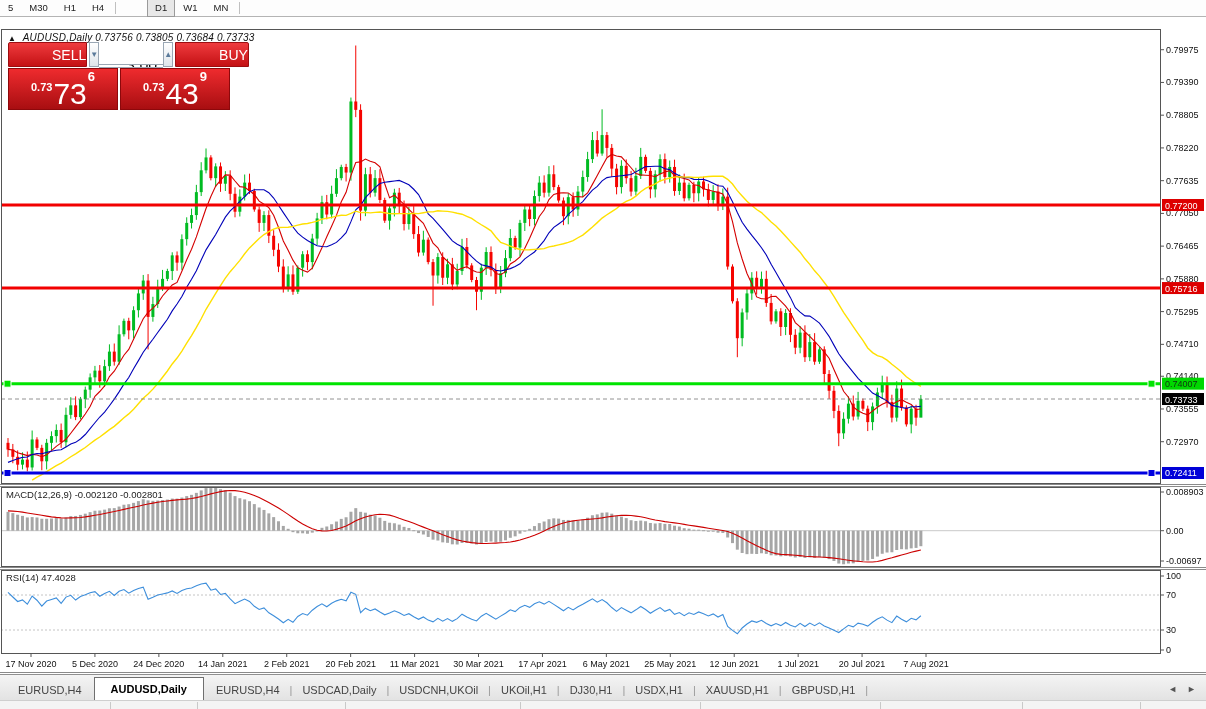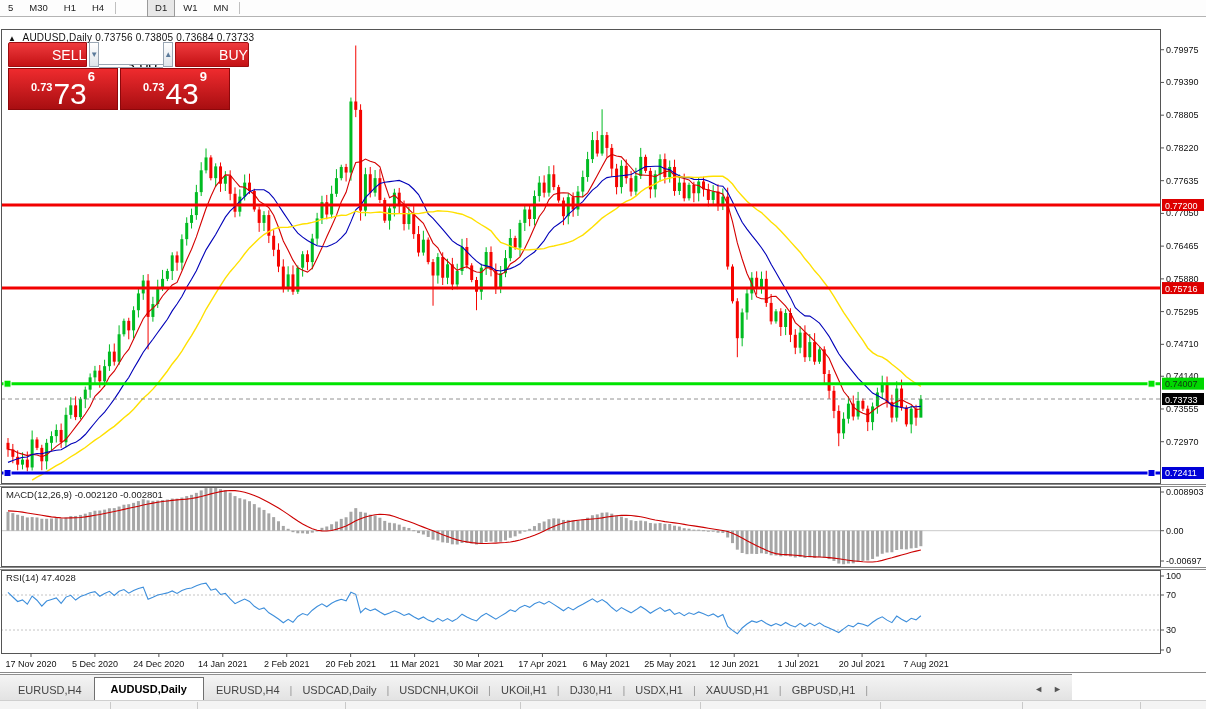--- a/index.html
+++ b/index.html
@@ -6,42 +6,42 @@
   body{width:1206px;height:709px;overflow:hidden;background:#ffffff;
        font-family:"Liberation Sans",sans-serif;position:relative;}
   .toolbar{position:absolute;left:0;top:0;width:1206px;height:16px;background:#fdfdfd;
            border-bottom:1px solid #b4b4b4;display:flex;align-items:center;z-index:5;}
   .tfbtn{font-size:9.5px;color:#222;padding:1px 7px;margin:0;height:14px;line-height:13px;
          background:transparent;border:1px solid transparent;cursor:default;}
   .tfbtn.active{background:#e8e8e8;border:1px solid #9a9a9a;margin-left:28px;}
   .tbsep{width:1px;height:12px;background:#c0c0c0;margin:0 3px;}
   #chart-svg{position:absolute;left:0;top:0;z-index:1;}
   .chart-title{position:absolute;left:8px;top:32px;z-index:6;font-size:10px;color:#111;
-               letter-spacing:0.2px;}
+               letter-spacing:0.2px;font-style:italic;}
   .chart-title .tri{font-size:8px;margin-right:4px;}
   .panel{position:absolute;left:8px;top:42px;width:222px;z-index:7;}
   .prow1{display:flex;height:25px;}
   .btn-red{background:linear-gradient(#ef3b3e,#c41114);color:#fff;font-size:14px;
            display:flex;align-items:center;justify-content:center;border:1px solid #9d0d10;padding-left:43px;}
   .sellbtn{width:60px;border-radius:2px 0 0 0;}
   .buybtn{width:60px;border-radius:0 2px 0 0;}
   .stepbtn{width:21px;background:linear-gradient(#ffffff,#dfe5ea);border:1px solid #9aa7b4;
            display:flex;align-items:center;justify-content:center;font-size:8px;color:#5a7a9a;}
   .volinput{width:56px;border:1px solid #9aa7b4;border-left:none;border-right:none;
             font-size:16px;color:#111;text-align:right;padding-right:6px;background:#fff;
             font-family:"Liberation Sans",sans-serif;margin-top:22px;}
   .prow2{display:flex;margin-top:1px;}
   .bigprice{width:110px;height:38px;background:linear-gradient(#ee2b2e,#a80e11);color:#fff;
             display:flex;align-items:flex-end;justify-content:center;padding-bottom:2px;
             border:1px solid #8d080b;}
   .bigprice .frac{font-size:11px;font-weight:bold;margin-bottom:14px;}
   .bigprice .big{font-size:30px;font-weight:normal;line-height:26px;margin:0 1px;}
   .bigprice .sup{font-size:13px;font-weight:bold;align-self:flex-start;}
   .bigprice+.bigprice{margin-left:2px;}
-  .tabbar{position:absolute;left:0;top:674px;width:1072px;height:26px;z-index:5;
+  .tabbar{position:absolute;left:0;top:674px;width:1206px;height:26px;z-index:5;
           background:linear-gradient(#f4f4f4,#e2e2e2);border-top:1px solid #8f8f8f;
           display:flex;align-items:flex-end;}
   .tab{font-size:11px;color:#444;padding:4px 10px 5px 10px;white-space:nowrap;}
   .tab.active{background:#ffffff;border:1px solid #6f6f6f;border-bottom:none;color:#000;
               font-weight:bold;padding:5px 16px 6px 16px;margin:0 2px;}
   .tabsep{color:#999;font-size:11px;padding-bottom:5px;}
   .tabspacer{flex:1;}
   .tabarrows{display:flex;gap:10px;padding:0 10px 7px 0;font-size:9px;color:#555;}
   .statusstrip{position:absolute;left:0;top:700px;width:1206px;height:9px;z-index:5;
                background:#f4f4f4;border-top:1px solid #cfcfcf;}

